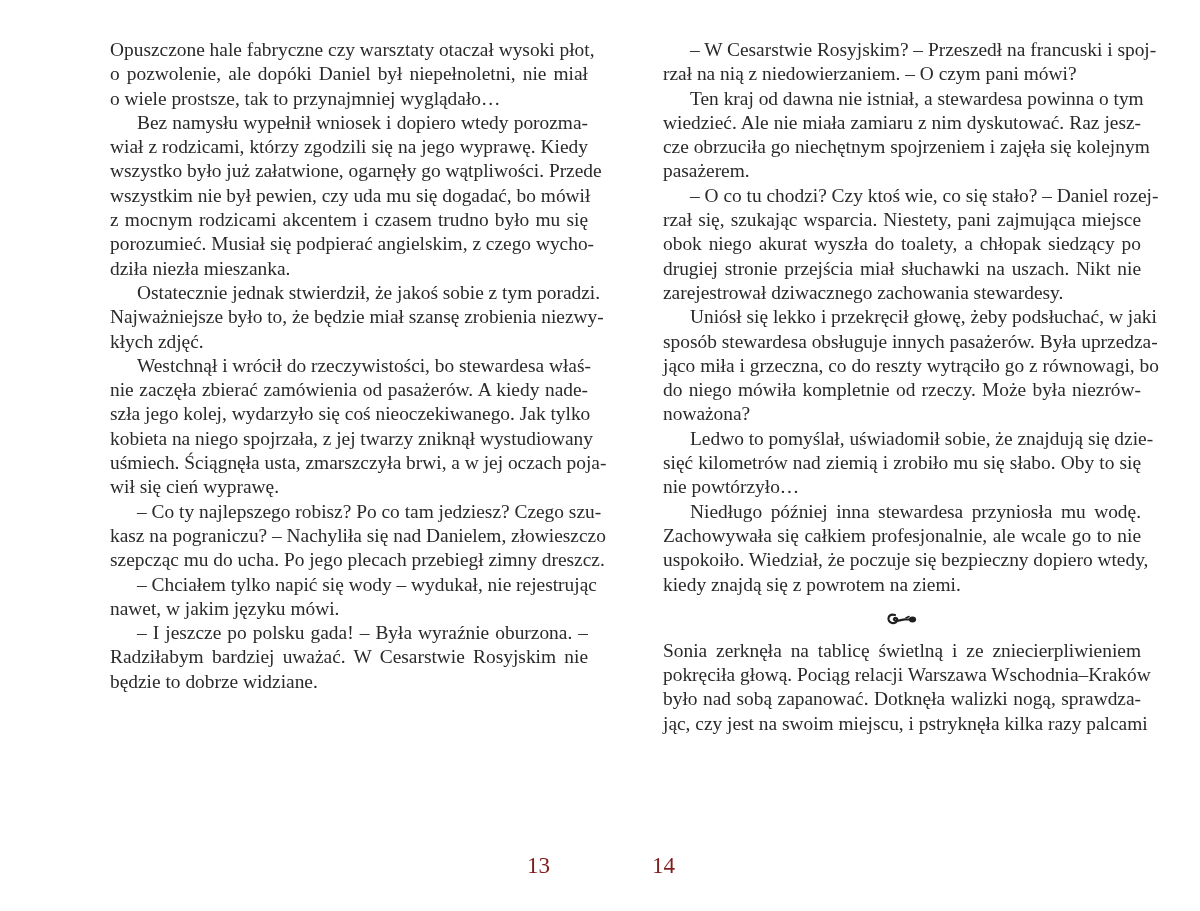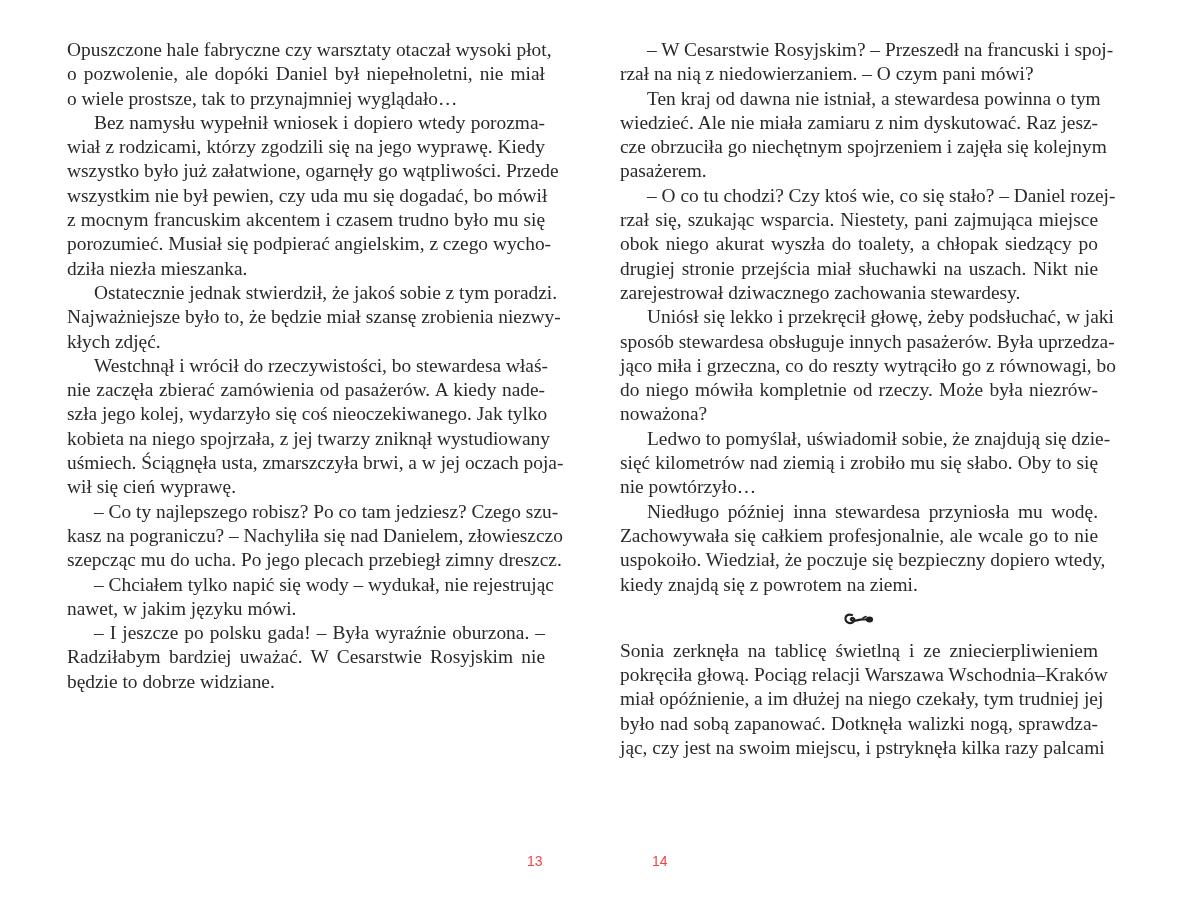--- a/index.html
+++ b/index.html
@@ -3,58 +3,59 @@
 <meta charset="utf-8">
 <style>
   html, body { margin: 0; padding: 0; background: #ffffff; }
   body { width: 1200px; height: 911px; position: relative; overflow: hidden; }
   .page {
     position: absolute; top: 38px;
     width: 478px;
     font-family: "Liberation Serif", "DejaVu Serif", serif;
     font-size: 19.4px;
     color: #2a2a2a;
+    margin-left: 43px;
   }
   .page.left { left: 67px; }
   .page.right { left: 620px; }
   .line {
     display: block;
     height: 24.3px;
     line-height: 24.3px;
     white-space: nowrap;
     text-align: justify;
     text-align-last: justify;
     overflow: visible;
   }
   .line.last { text-align-last: left; }
   .line.indent { padding-left: 27px; }
   .ornament {
     display: block; height: 42px; line-height: 42px; text-align: center;
   }
   .ornament svg { vertical-align: middle; }
   .folio {
     position: absolute; top: 853px;
-    font-family: Liberation Sans, sans-serif;
-    font-size: 14px; color: #ef4444;
+    font-family: Liberation Serif, serif;
+    font-size: 23px; color: #7f1d1d;
   }
   .folio.left { left: 527px; }
   .folio.right { left: 652px; }
 </style>
 </head>
 <body>
 
 <div class="page left" id="left-page">
     <span class="line">Opuszczone hale fabryczne czy warsztaty otaczał wysoki płot,</span>
     <span class="line">o pozwolenie, ale dopóki Daniel był niepełnoletni, nie miał</span>
     <span class="line last">o wiele prostsze, tak to przynajmniej wyglądało…</span>
     <span class="line indent">Bez namysłu wypełnił wniosek i dopiero wtedy porozma-</span>
     <span class="line">wiał z rodzicami, którzy zgodzili się na jego wyprawę. Kiedy</span>
     <span class="line">wszystko było już załatwione, ogarnęły go wątpliwości. Przede</span>
     <span class="line">wszystkim nie był pewien, czy uda mu się dogadać, bo mówił</span>
-    <span class="line">z mocnym francuskim akcentem i czasem trudno było mu się</span>
+    <span class="line">z mocnym rodzicami akcentem i czasem trudno było mu się</span>
     <span class="line">porozumieć. Musiał się podpierać angielskim, z czego wycho-</span>
     <span class="line last">dziła niezła mieszanka.</span>
     <span class="line indent">Ostatecznie jednak stwierdził, że jakoś sobie z tym poradzi.</span>
     <span class="line">Najważniejsze było to, że będzie miał szansę zrobienia niezwy-</span>
     <span class="line last">kłych zdjęć.</span>
     <span class="line indent">Westchnął i wrócił do rzeczywistości, bo stewardesa właś-</span>
     <span class="line">nie zaczęła zbierać zamówienia od pasażerów. A kiedy nade-</span>
     <span class="line">szła jego kolej, wydarzyło się coś nieoczekiwanego. Jak tylko</span>
     <span class="line">kobieta na niego spojrzała, z jej twarzy zniknął wystudiowany</span>
     <span class="line">uśmiech. Ściągnęła usta, zmarszczyła brwi, a w jej oczach poja-</span>
@@ -100,20 +101,19 @@
       <svg width="34" height="16" viewBox="0 0 34 16">
         <path d="M10 4 C3 2, 1 10, 7 12 C12 13, 14 8, 11 7 C9 6.5, 8 9, 10 9.5 C14 10.5, 17 8, 21 8.5 L25 8.5" fill="none" stroke="#1f1f1f" stroke-width="2.2" stroke-linecap="round"></path>
         <ellipse cx="27.5" cy="8.6" rx="3.6" ry="3" fill="#1f1f1f"></ellipse>
         <path d="M21 7 L24 5.5" stroke="#1f1f1f" stroke-width="1.6" stroke-linecap="round"></path>
       </svg>
     </span>
   </div>
   <div id="right-after">
       <span class="line">Sonia zerknęła na tablicę świetlną i ze zniecierpliwieniem</span>
       <span class="line">pokręciła głową. Pociąg relacji Warszawa Wschodnia–Kraków</span>
-      <span class="line">miał opóźnienie, a im dłużej na niego czekały, tym trudniej jej</span>
       <span class="line">było nad sobą zapanować. Dotknęła walizki nogą, sprawdza-</span>
       <span class="line">jąc, czy jest na swoim miejscu, i pstryknęła kilka razy palcami</span>
     </div>
 </div>
 
 <div class="folio left">13</div>
 <div class="folio right">14</div>
 
 </body></html>

